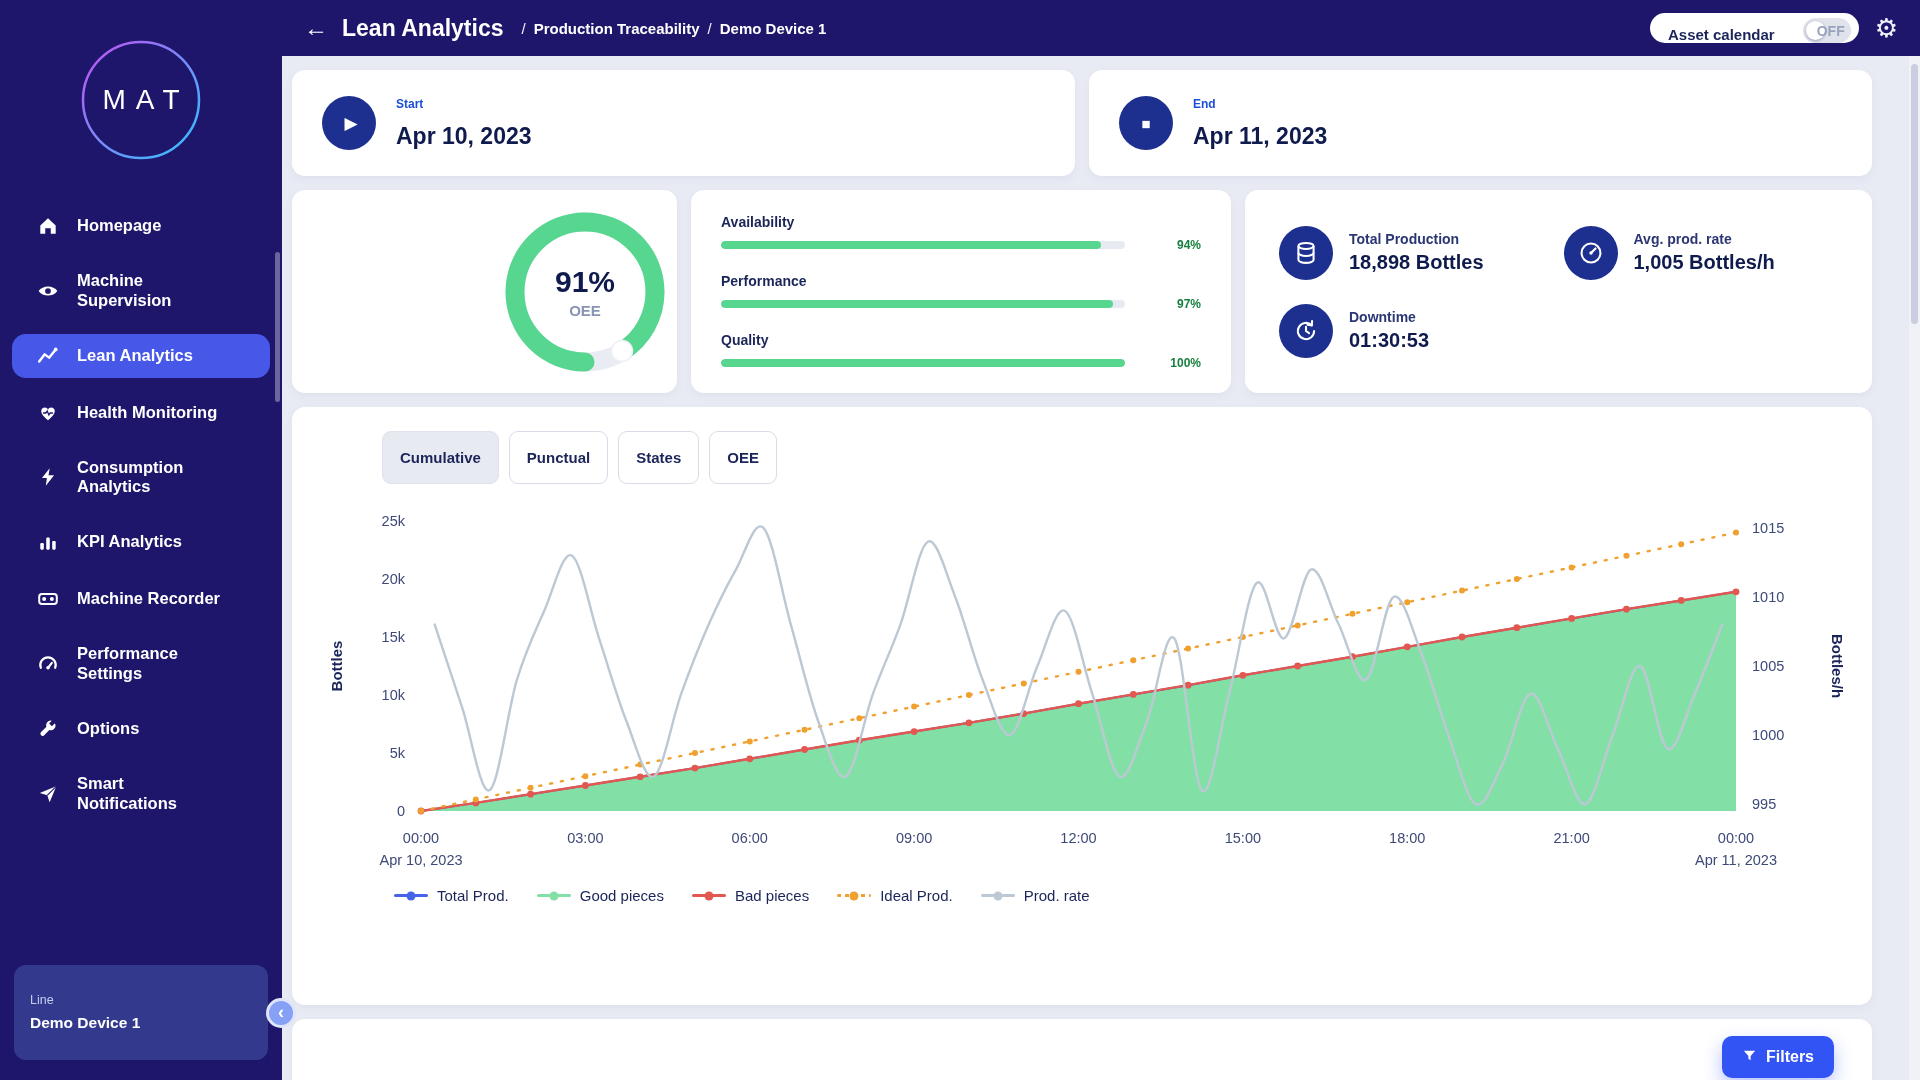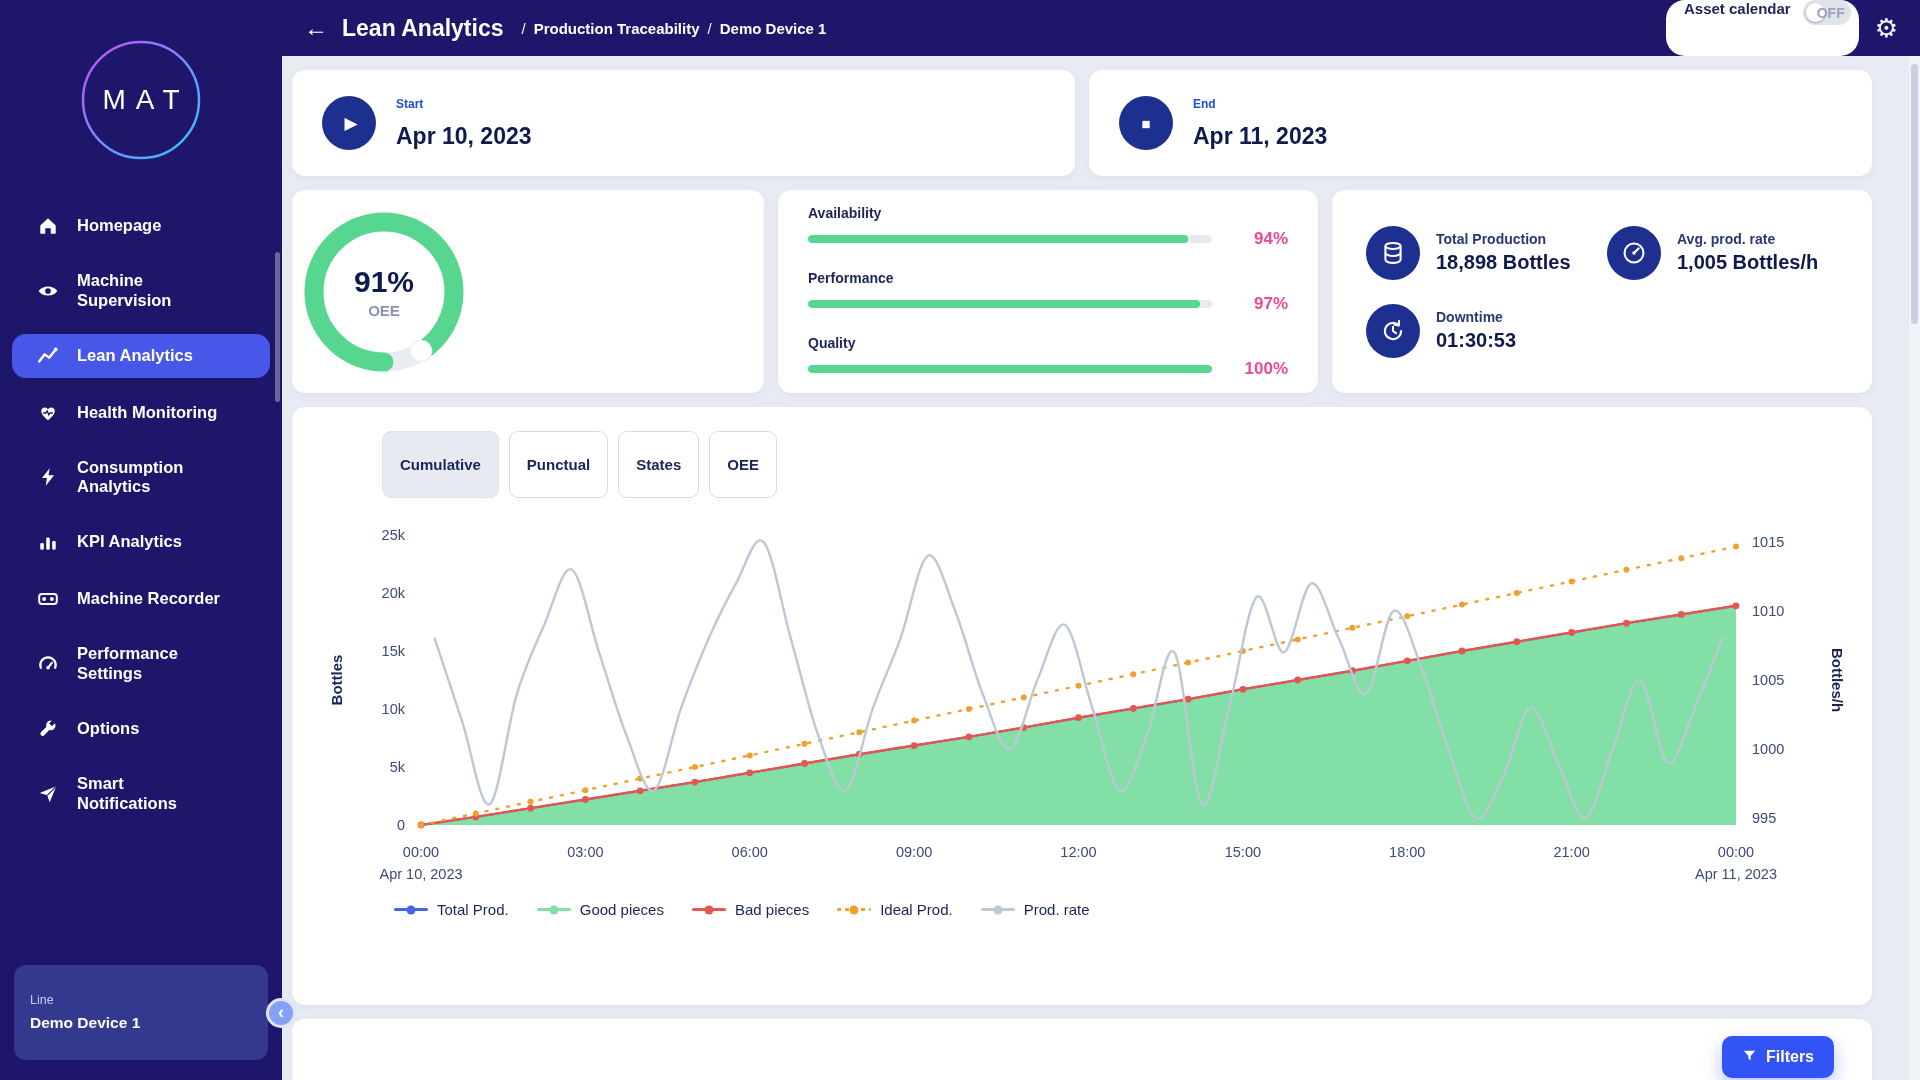--- a/index.html
+++ b/index.html
@@ -23,61 +23,61 @@
   .sidebar-scrollbar { position:absolute; right:2px; top:252px; width:5px; height:150px; background:rgba(255,255,255,0.35); border-radius:3px; }
 
   
   .topbar { position:absolute; left:282px; right:0; top:0; height:56px; background:#1d166a; display:flex; align-items:center; padding:0 22px; gap:14px; z-index:4; }
   .back-btn { color:#fff; font-size:24px; cursor:pointer; line-height:1; }
   .page-title { color:#fff; font-size:23px; font-weight:800; }
   .crumbs { display:flex; align-items:center; gap:8px; color:#fff; font-size:15px; font-weight:600; margin-left:4px; }
   .crumb-sep { font-weight:400; opacity:.95; }
   .crumb { cursor:pointer; }
   .topbar-right { margin-left:auto; display:flex; align-items:center; gap:16px; }
-  .asset-pill { background:#fff; height:56px; border-radius:19px; display:flex; align-items:flex-start; gap:12px; padding:0 8px 0 18px; cursor:pointer; }
+  .asset-pill { background:#fff; height:30px; border-radius:19px; display:flex; align-items:flex-end; gap:28px; padding:0 8px 0 18px; cursor:pointer; }
   .asset-pill .ap-label { color:#1b2559; font-size:15px; font-weight:700; }
   .toggle { position:relative; width:48px; height:25px; border-radius:13px; background:#e1e3ec; }
   .toggle .knob { position:absolute; left:3px; top:3px; width:19px; height:19px; border-radius:50%; background:#fff; box-shadow:0 1px 3px rgba(20,30,80,.35); }
   .toggle .state { position:absolute; right:6px; top:50%; transform:translateY(-50%); font-size:14px; font-weight:700; color:#9aa3bd; }
   .gear { color:#f0f2fa; font-size:26px; cursor:pointer; }
 
   
   .content { position:absolute; left:282px; top:56px; right:0; bottom:0; padding:14px 48px 0 10px; }
   .card { background:#fff; border-radius:13px; box-shadow:0 3px 10px rgba(20,30,80,0.05); }
   .row1 { display:flex; gap:14px; height:106px; }
   .period-card { flex:1; display:flex; align-items:center; gap:20px; padding:0 30px; }
   .circle-btn { width:54px; height:54px; border-radius:50%; background:#1d2f8f; color:#fff; display:grid; place-items:center; cursor:pointer; flex:0 0 54px; }
   .circle-btn.play { font-size:17px; padding-left:4px; }
   .circle-btn.stop { font-size:15px; }
   .period-label { font-size:12px; font-weight:700; color:#1d4ed8; margin-bottom:12px; }
   .period-date { font-size:23px; font-weight:800; color:#101b4d; }
 
   .row2 { display:flex; gap:14px; height:203px; margin-top:14px; }
-  .oee-card { width:472px; display:flex; align-items:center; justify-content:flex-start;text-decoration:underline; }
+  .oee-card { width:385px; display:flex; align-items:center; justify-content:flex-end;text-decoration:underline; }
   .gauge-wrap { position:relative; width:184px; height:184px; }
   .gauge-text { position:absolute; inset:0; display:flex; flex-direction:column; align-items:center; justify-content:center; gap:3px; }
   .gauge-value { font-size:30px; font-weight:800; color:#101b4d; }
   .gauge-label { font-size:15px; color:#8a93b5; font-weight:600; }
 
   .metrics-card { width:540px; padding:26px 30px; display:flex; flex-direction:column; justify-content:center; gap:21px; }
   .metric-label { font-size:14px; font-weight:700; color:#1b2559; margin-bottom:8px; }
   .metric-bar-row { display:flex; align-items:center; gap:14px; }
   .bar-track { flex:1; height:8px; border-radius:5px; background:#e8eaf1; overflow:hidden; }
   .bar-fill { height:100%; border-radius:5px; background:#57d690; }
-  .metric-value { width:62px; text-align:right; font-size:17px; font-weight:800; color:#ec4899; }
+  .metric-value { width:62px; text-align:right; font-size:12px; font-weight:800; color:#15803d; }
 
   .stats-card { flex:1; padding:26px 34px; display:grid; grid-template-columns:1fr 1fr; row-gap:24px; column-gap:10px; align-content:center; }
   .stat-item { display:flex; align-items:center; gap:16px; }
   .stat-circle { width:54px; height:54px; border-radius:50%; background:#1d2f8f; display:grid; place-items:center; flex:0 0 54px; }
   .stat-label { font-size:14px; font-weight:600; color:#2b3674; margin-bottom:4px; }
   .stat-value { font-size:20px; font-weight:800; color:#101b4d; }
 
   .chart-card { margin-top:14px; height:598px; padding:24px 24px 14px; position:relative; }
   .tabs { display:flex; gap:10px; margin-left:66px; }
-  .tab { border:1.5px solid #d9dce8; background:#fff; border-radius:9px; padding:24px 17px; font-size:15px; font-weight:700; color:#1b2559; cursor:pointer; font-family:"Liberation Sans",sans-serif; }
+  .tab { border:1.5px solid #d9dce8; background:#fff; border-radius:9px; padding:17px 17px; font-size:15px; font-weight:700; color:#1b2559; cursor:pointer; font-family:"Liberation Sans",sans-serif; }
   .tab.active { background:#e8eaf1; border-color:#e0e2ec; }
   #chart { margin-top:22px; display:block; }
   #chart text { font-family:"Liberation Sans", sans-serif; }
   .legend { display:flex; align-items:center; gap:28px; margin:6px 0 0 78px; }
   .lg-item { display:flex; align-items:center; gap:9px; cursor:pointer; }
   .lg-sw { position:relative; width:34px; height:10px; display:inline-block; }
   .lg-line { position:absolute; left:0; right:0; top:3.5px; height:3px; border-radius:2px; }
   .lg-dot { position:absolute; left:50%; top:50%; transform:translate(-50%,-50%); width:9px; height:9px; border-radius:50%; }
   .lg-label { font-size:15px; color:#1b2559; }
 

